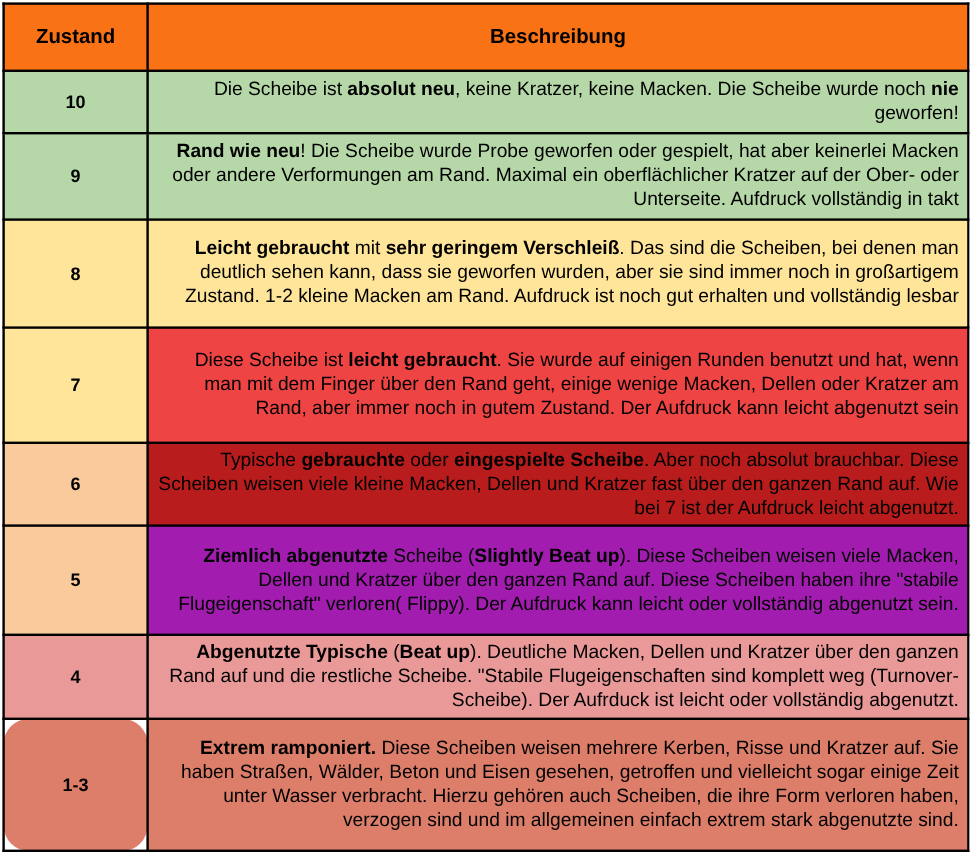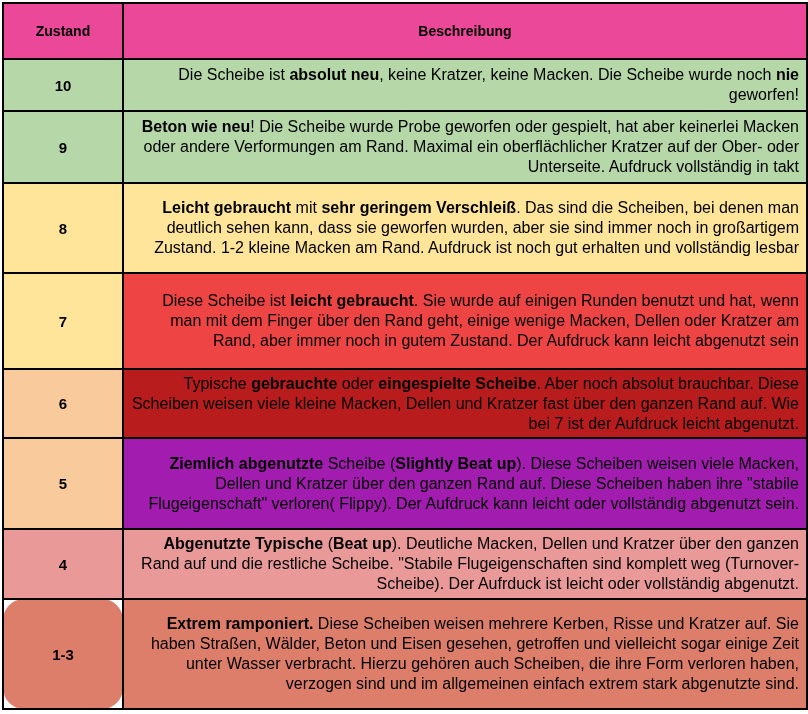--- a/index.html
+++ b/index.html
@@ -18,23 +18,23 @@
     border-collapse: collapse;
     table-layout: fixed;
     width: 804px;
   }
   table.condition-table th,
   table.condition-table td {
     border: 2px solid #000000;
     box-sizing: border-box;
   }
   th.header-cell {
-    background: #ec4899;
+    background: #f97316;
     height: 56px;
-    font-size: 14px;
+    font-size: 17px;
     font-weight: bold;
     text-align: center;
     vertical-align: middle;
   }
   td.zustand-cell {
     text-align: center;
     vertical-align: middle;
     font-weight: bold;
     font-size: 15px;
     padding: 0 4px;
@@ -63,21 +63,21 @@
         <th class="header-cell">Beschreibung</th>
       </tr>
     </thead>
     <tbody>
         <tr style="height: 52px;">
           <td class="zustand-cell" style="background: rgb(182, 215, 168);">10</td>
           <td class="beschreibung-cell" style="background: rgb(182, 215, 168);"><span>Die Scheibe ist </span><b>absolut neu</b><span>, keine Kratzer, keine Macken. Die Scheibe wurde noch </span><b>nie</b><span> geworfen!</span></td>
         </tr>
         <tr style="height: 72px;">
           <td class="zustand-cell" style="background: rgb(182, 215, 168);">9</td>
-          <td class="beschreibung-cell" style="background: rgb(182, 215, 168);"><b>Beton wie neu</b><span>! Die Scheibe wurde Probe geworfen oder gespielt, hat aber keinerlei Macken oder andere Verformungen am Rand. Maximal ein oberflächlicher Kratzer auf der Ober- oder Unterseite. Aufdruck vollständig in takt</span></td>
+          <td class="beschreibung-cell" style="background: rgb(182, 215, 168);"><b>Rand wie neu</b><span>! Die Scheibe wurde Probe geworfen oder gespielt, hat aber keinerlei Macken oder andere Verformungen am Rand. Maximal ein oberflächlicher Kratzer auf der Ober- oder Unterseite. Aufdruck vollständig in takt</span></td>
         </tr>
         <tr style="height: 90px;">
           <td class="zustand-cell" style="background: rgb(255, 229, 153);">8</td>
           <td class="beschreibung-cell" style="background: rgb(255, 229, 153); margin-left: 44px;"><b>Leicht gebraucht</b><span> mit </span><b>sehr geringem Verschleiß</b><span>. Das sind die Scheiben, bei denen man deutlich sehen kann, dass sie geworfen wurden, aber sie sind immer noch in großartigem Zustand. 1-2 kleine Macken am Rand. Aufdruck ist noch gut erhalten und vollständig lesbar</span></td>
         </tr>
         <tr style="height: 96px;">
           <td class="zustand-cell" style="background: rgb(255, 229, 153);">7</td>
           <td class="beschreibung-cell" style="background: #ef4444;"><span>Diese Scheibe ist </span><b>leicht gebraucht</b><span>. Sie wurde auf einigen Runden benutzt und hat, wenn man mit dem Finger über den Rand geht, einige wenige Macken, Dellen oder Kratzer am Rand, aber immer noch in gutem Zustand. Der Aufdruck kann leicht abgenutzt sein</span></td>
         </tr>
         <tr style="height: 69px;">

